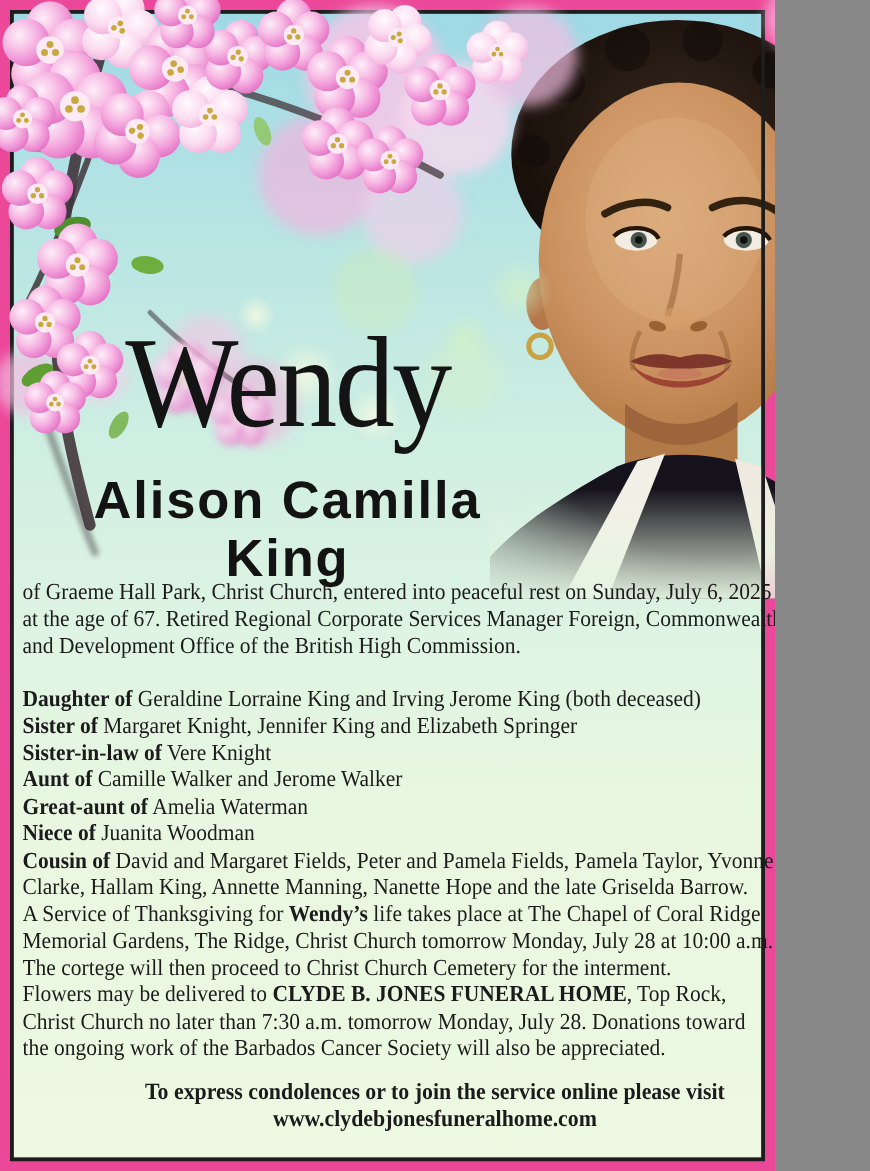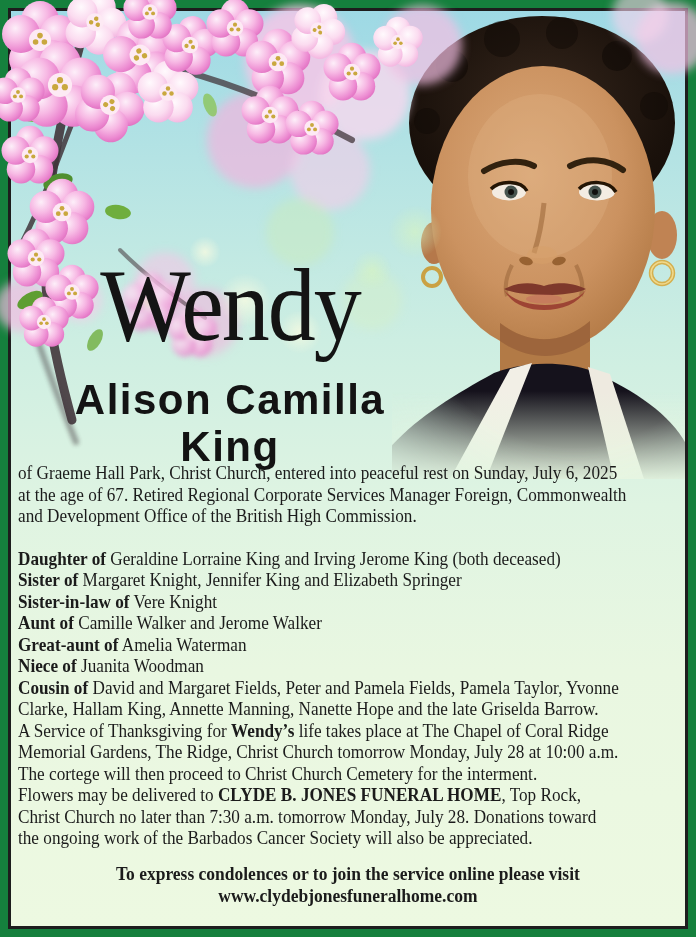--- a/index.html
+++ b/index.html
@@ -1,16 +1,16 @@
 <!DOCTYPE html>
 <html><head>
 <meta charset="utf-8">
 <style>
   html,body{margin:0;padding:0;background:#888;}
-  .page{position:relative;width:696px;height:937px;background:#15803d;overflow:hidden;
+  .page{position:relative;width:620px;height:937px;background:#ec4899;overflow:hidden;
         font-family:"Liberation Serif",serif;color:#1b1b1b;}
   .bg{position:absolute;left:11px;top:11px;right:11px;bottom:11px;
       background:linear-gradient(180deg,#9ed9e5 0%,#b4e3e4 16%,#cdeee2 36%,#dff4e2 54%,#e9f7e1 72%,#edf9e1 100%);}
   .frame{position:absolute;left:8px;top:8px;right:8px;bottom:8px;border:3px solid #1d1d1d;z-index:6;pointer-events:none;}
   .art{position:absolute;left:0;top:0;z-index:7;}
   .portrait{position:absolute;left:392px;top:11px;width:294px;height:468px;z-index:4;
             -webkit-mask-image:radial-gradient(115% 105% at 62% 26%, #000 64%, transparent 97%);
             mask-image:radial-gradient(115% 105% at 62% 26%, #000 64%, transparent 97%);}
   .header{position:absolute;left:14px;top:0;width:432px;height:470px;z-index:8;}
   .first-name{position:absolute;top:254px;left:0;width:100%;text-align:center;

